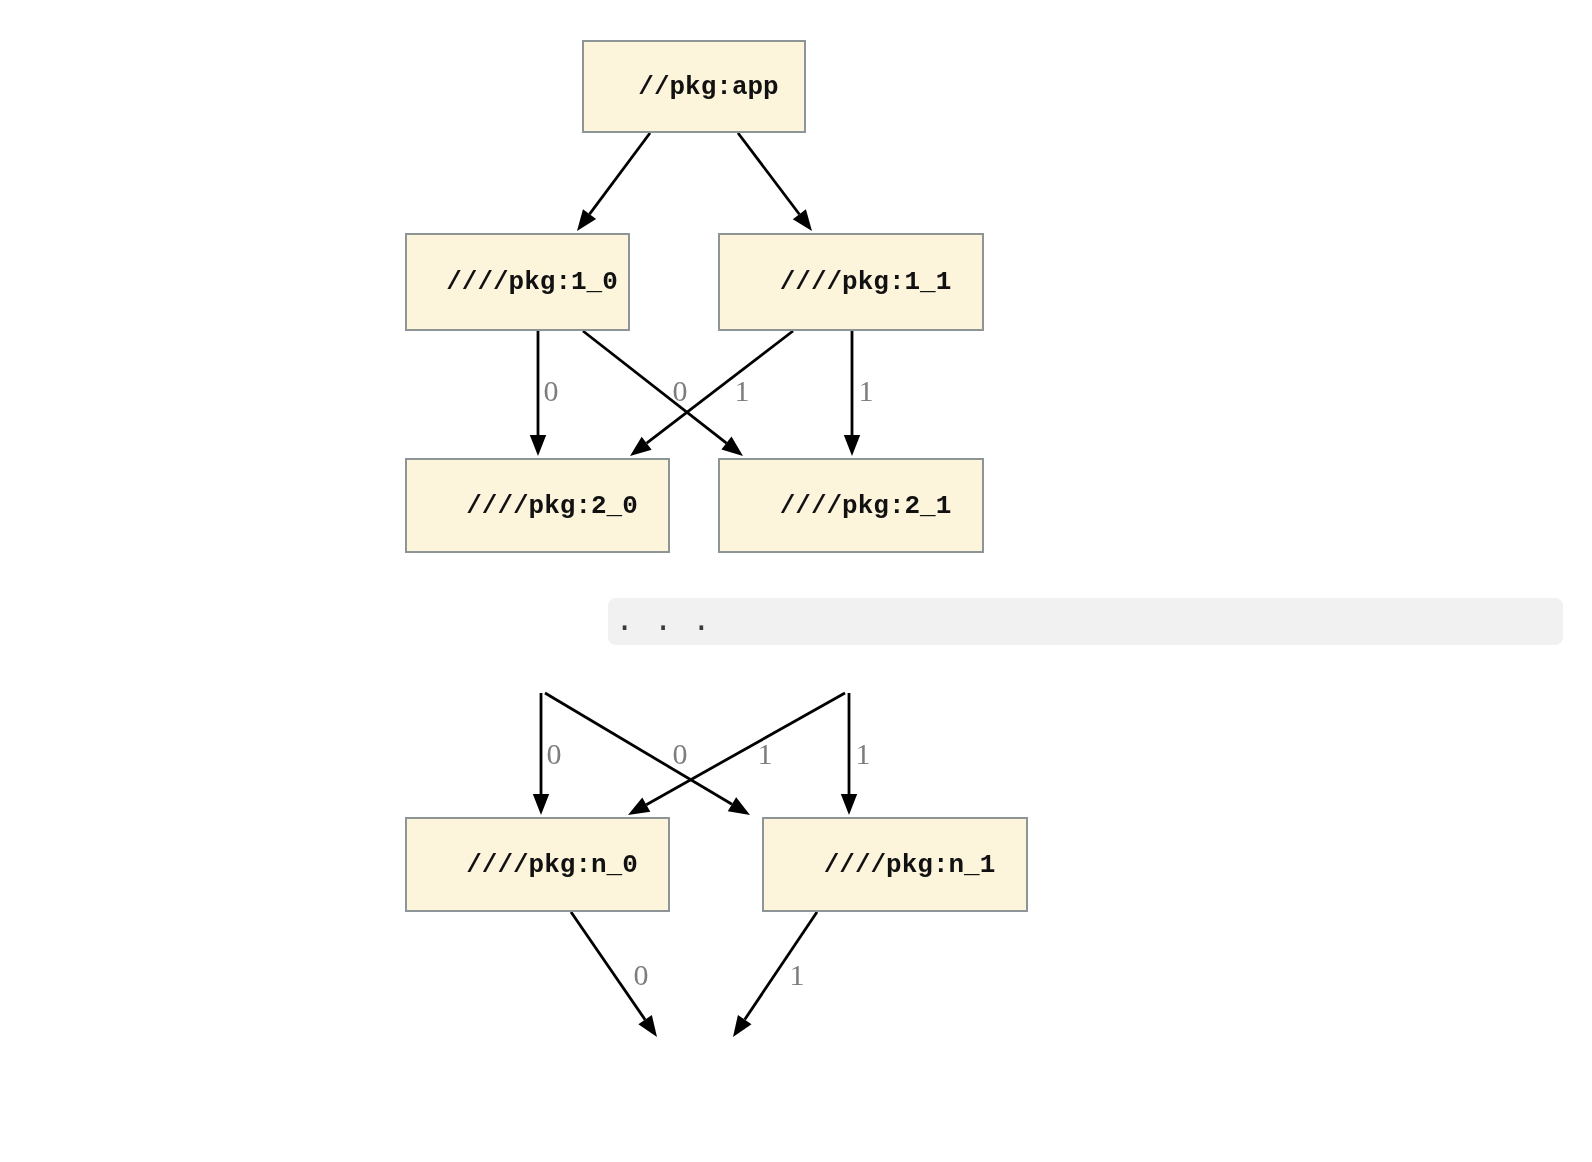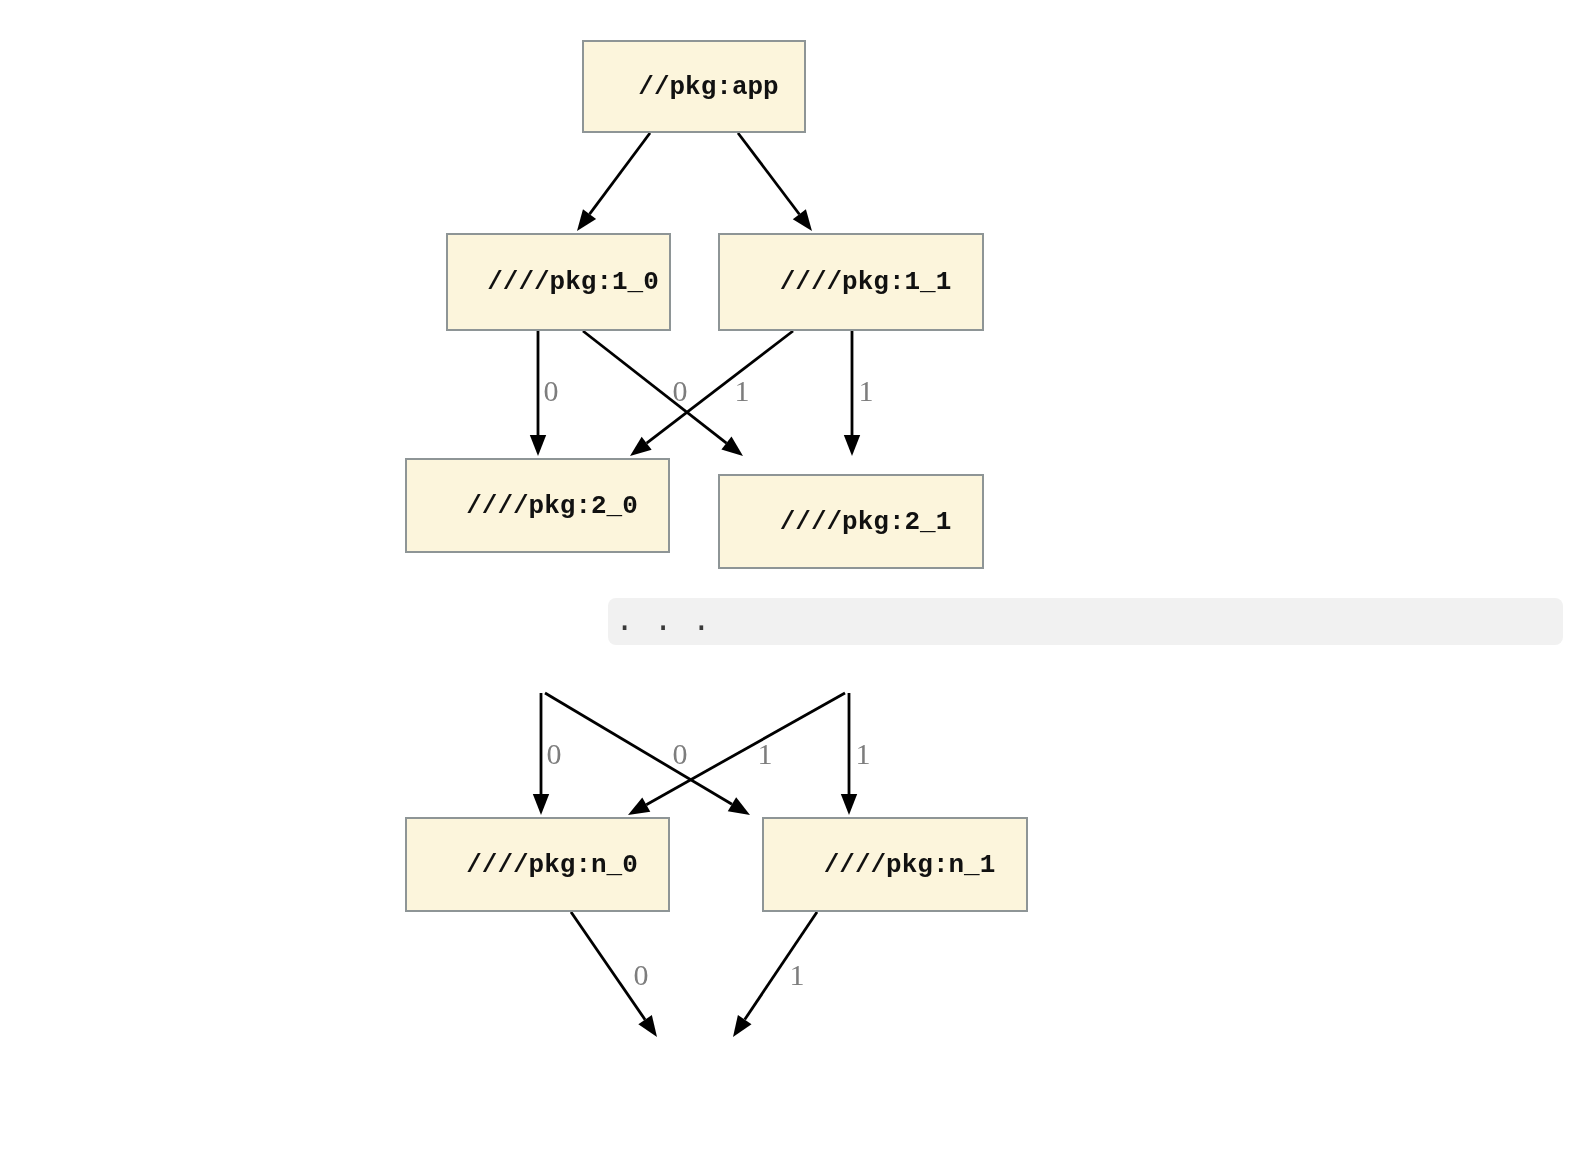--- a/index.html
+++ b/index.html
@@ -113,30 +113,30 @@
       </g>
       <g>
         <line x1="817" y1="912" x2="744.7129821516128" y2="1019.5699670362904" stroke="#000000" stroke-width="2.8"></line>
         <polygon points="733,1037 737.906969280069,1014.9963263866131 751.5189950231565,1024.143607685968" fill="#000000"></polygon>
       </g>
     </svg>
 
   <div class="node" style="left:582px; top:40px;  width:224px; height:93px;">
     <span>//pkg:app</span>
   </div>
-  <div class="node" style="left:405px; top:233px; width:225px; height:98px;margin-left:41px;">
+  <div class="node" style="left:405px; top:233px; width:225px; height:98px;">
     <span>////pkg:1_0</span>
   </div>
   <div class="node" style="left:718px; top:233px; width:266px; height:98px;align-items:center;">
     <span>////pkg:1_1</span>
   </div>
   <div class="node" style="left:405px; top:458px; width:265px; height:95px;align-items:center;">
     <span>////pkg:2_0</span>
   </div>
-  <div class="node" style="left:718px; top:458px; width:266px; height:95px;margin-top:16px;">
+  <div class="node" style="left:718px; top:458px; width:266px; height:95px;">
     <span>////pkg:2_1</span>
   </div>
 
   <div class="separator-bar">
     <span>. . .</span>
   </div>
 
   <div class="node" style="left:405px; top:817px; width:265px; height:95px;justify-content:center;">
     <span>////pkg:n_0</span>
   </div>

